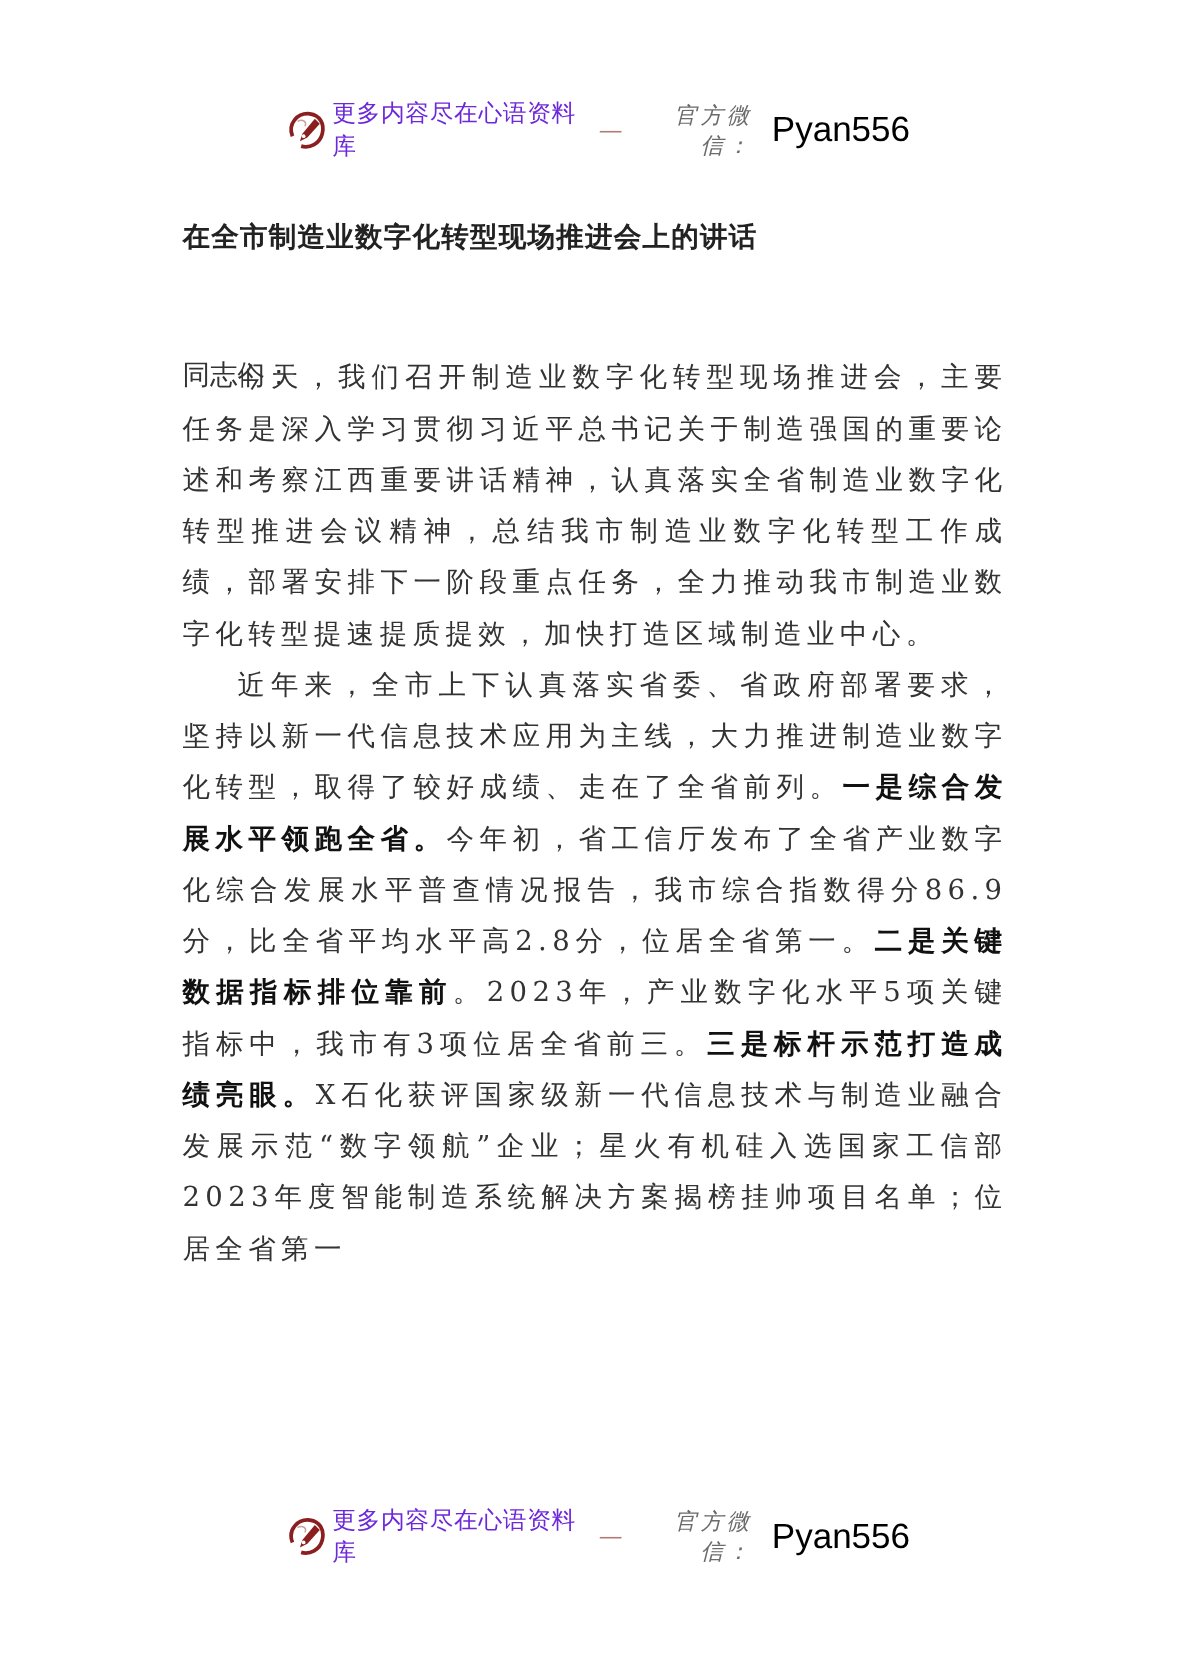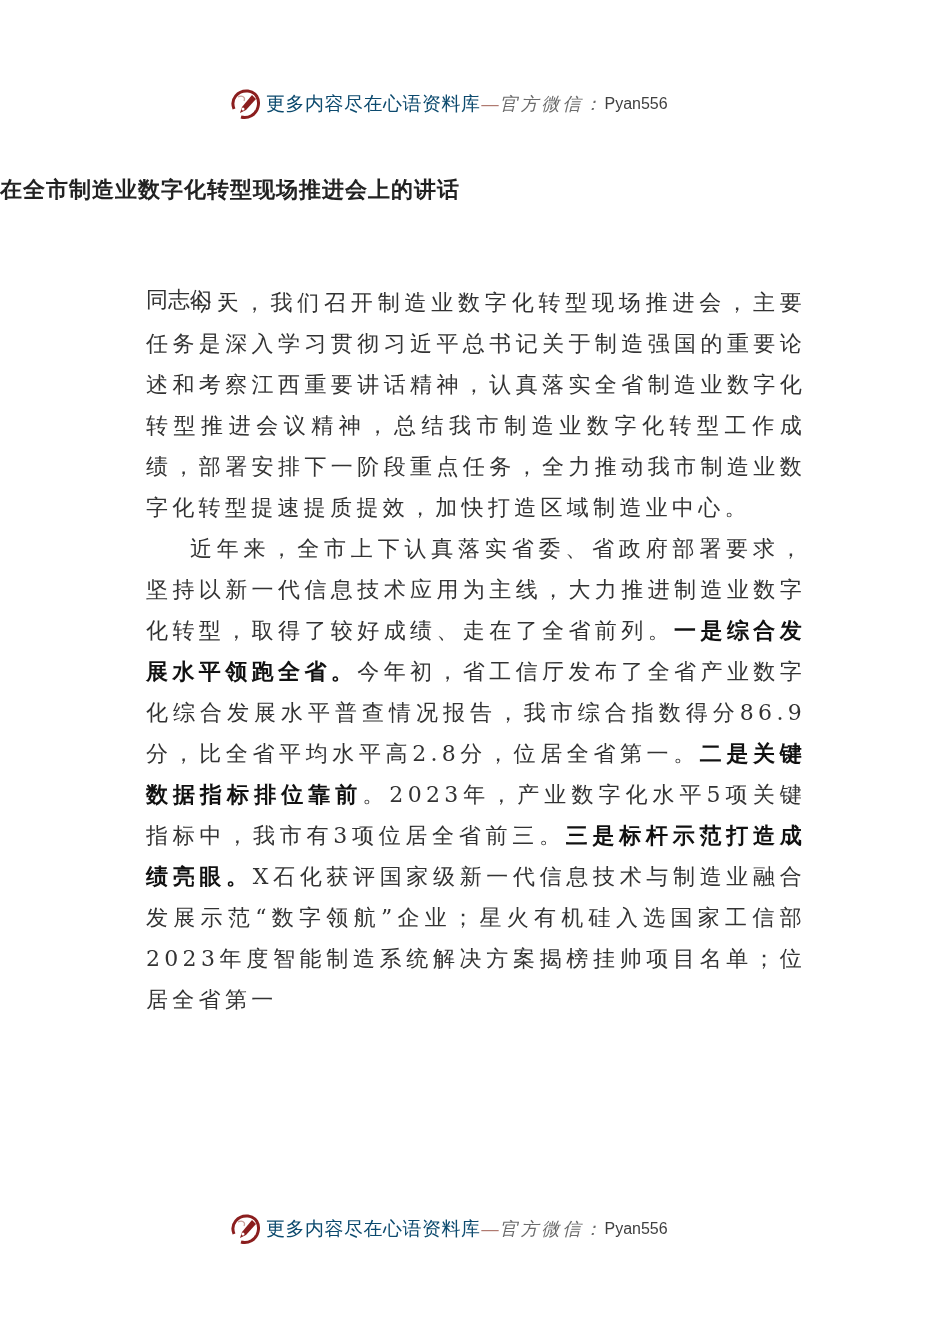--- a/index.html
+++ b/index.html
@@ -2,26 +2,26 @@
 <html><head>
   <meta charset="utf-8">
   <style>
     html, body { margin: 0; padding: 0; background: #ffffff; }
     body { width: 950px; height: 1344px; position: relative; overflow: hidden; }
     .banner {
       position: absolute; left: 228px; width: 500px; height: 44px;
       display: flex; align-items: center;
     }
     .banner .logo { width: 34px; height: 34px; margin-right: 4px; }
-    .banner .site { font-family: "DejaVu Serif", serif; font-size: 19px; color: #0c4a6e; letter-spacing: 0.5px; }
+    .banner .site { font-family: "DejaVu Serif", serif; font-size: 19px; color: #6d28d9; letter-spacing: 0.5px; }
     .banner .dash { font-family: "DejaVu Serif", serif; font-size: 19px; color: #b07a70; }
     .banner .wx { font-family: "DejaVu Serif", serif; font-size: 18px; color: #6b6b6b; letter-spacing: 3px; font-style: italic; text-align: right; }
-    .banner .wxid { font-family: "Liberation Sans", sans-serif; font-size: 16px; color: #404040; }
+    .banner .wxid { font-family: "Liberation Sans", sans-serif; font-size: 28px; color: #000000; margin-left: 15px; }
     .title {
-      position: absolute; top: 175px; left: 0; width: 752px; text-align: left;
+      position: absolute; top: 175px; left: 0; width: 752px; text-align: center;
       font-family: "DejaVu Sans", sans-serif; font-size: 22px; font-weight: bold; color: #222;
       letter-spacing: 1px;
     }
     .salutation {
       position: absolute; top: 238px; left: 146px;
       font-family: "DejaVu Serif", serif; font-size: 22px; color: #333; margin-top: 47px;
     }
     .body {
       position: absolute; top: 282px; left: 146px; width: 660px;
       font-family: "DejaVu Serif", serif; font-size: 22px; color: #333;

